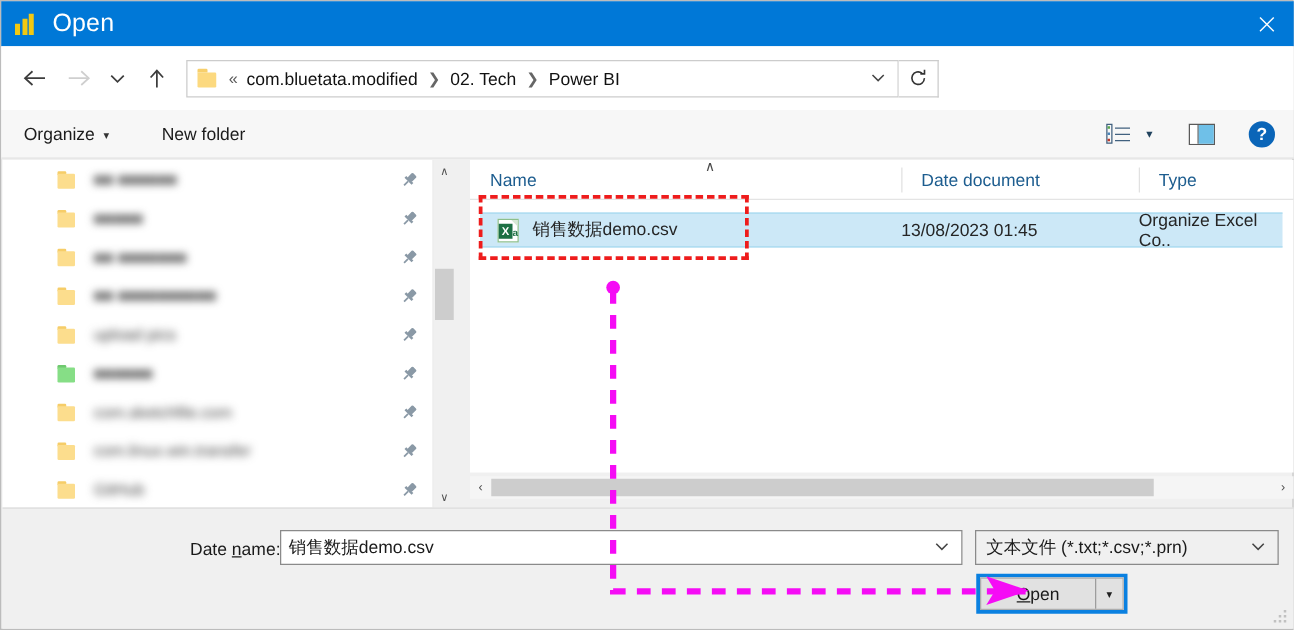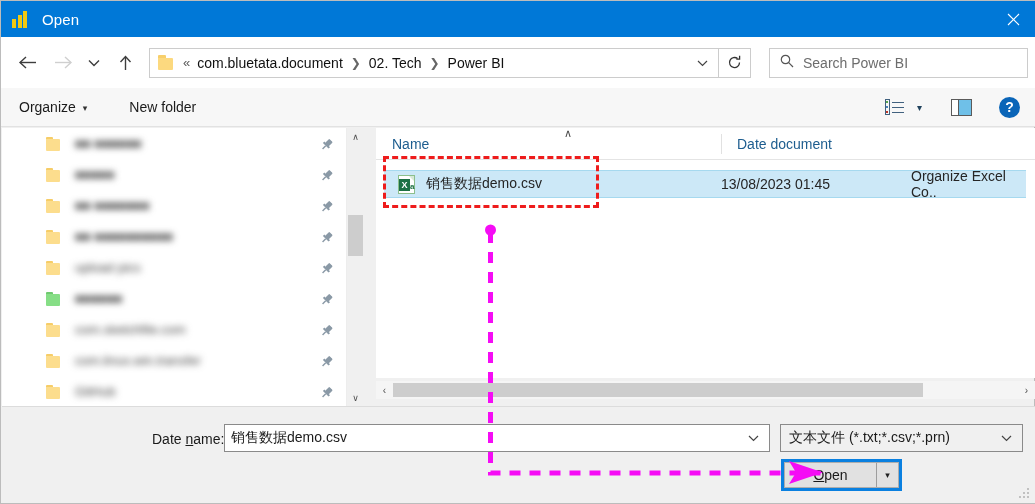--- a/index.html
+++ b/index.html
@@ -26,21 +26,21 @@
   #pbi-icon {
     margin-left: 11px; width: 18px; height: 18px;
     display: flex; align-items: flex-end; gap: 1.5px;
   }
   #pbi-icon i { display: block; width: 4px; background: #f2c811; }
   #pbi-icon i:nth-child(1) { height: 9px; }
   #pbi-icon i:nth-child(2) { height: 13px; }
   #pbi-icon i:nth-child(3) { height: 17px; }
   #title-text {
     margin-left: 12px; color: #ffffff;
-    font-size: 15px; letter-spacing: .1px;
+    font-size: 20px; letter-spacing: .1px;
   }
   #close-btn {
     position: absolute; right: 0; top: 0;
     width: 46px; height: 36px;
     display: flex; align-items: center; justify-content: center;
     cursor: default;
   }
   #close-btn svg { stroke: #ffffff; stroke-width: 1.1; }
 
   
@@ -416,48 +416,39 @@
           <path d="M1.5 7 L6.5 1.5 L11.5 7"></path>
         </svg>
     </div>
 
     <div id="addressbar">
       <div id="addr-folder">
         <div class="tab"></div>
           <div class="body"></div>
       </div>
       <span class="crumb-sep-small">«</span>
-      <span class="crumb">com.bluetata.document</span>
+      <span class="crumb">com.bluetata.modified</span>
       <span class="crumb-sep">❯</span>
       <span class="crumb">02. Tech</span>
       <span class="crumb-sep">❯</span>
       <span class="crumb">Power BI</span>
       <span id="addr-chevron">
         <svg width="11" height="7" viewBox="0 0 11 7" fill="none" stroke="currentColor" stroke-width="1.2">
             <path d="M1 1 L5.5 5.5 L10 1"></path>
           </svg>
       </span>
     </div>
 
     <div id="refresh-btn">
       <svg width="15" height="15" viewBox="0 0 15 15" fill="none" stroke="currentColor" stroke-width="1.3">
         <path d="M12.5 7.5 A5 5 0 1 1 10.6 3.6"></path>
           <path d="M12.6 0.8 V4.1 H9.3"></path>
       </svg>
     </div>
 
-    <div id="searchbox">
-      <span id="search-icon">
-        <svg width="14" height="14" viewBox="0 0 14 14" fill="none" stroke="currentColor" stroke-width="1.2">
-            <circle cx="5.5" cy="5.5" r="4.2"></circle>
-            <path d="M8.7 8.7 L13 13"></path>
-          </svg>
-      </span>
-      <span id="search-ph">Search Power BI</span>
-    </div>
   </div>
 
   <div id="cmdbar">
     <div class="cmd-item" id="organize">
       <span>Organize</span>
       <span class="caret">▾</span>
     </div>
     <div class="cmd-item" id="newfolder">
       <span>New folder</span>
     </div>
@@ -600,20 +591,24 @@
   <div id="filelist">
     <div id="colheaders">
       <div class="colh" id="colh-name">
         <span>Name</span>
         <span id="sort-indicator">∧</span>
       </div>
       <div class="colh" id="colh-date">
         <div class="sep"></div>
         <span>Date document</span>
       </div>
+      <div class="colh" id="colh-type">
+        <div class="sep"></div>
+        <span>Type</span>
+      </div>
     </div>
 
     <div id="file-row">
       <div id="csv-icon">
         <div class="corner"></div>
         <div class="sq">X</div>
         <div class="a">a</div>
       </div>
       <span id="file-name">销售数据demo.csv</span>
       <span id="file-date">13/08/2023 01:45</span>

